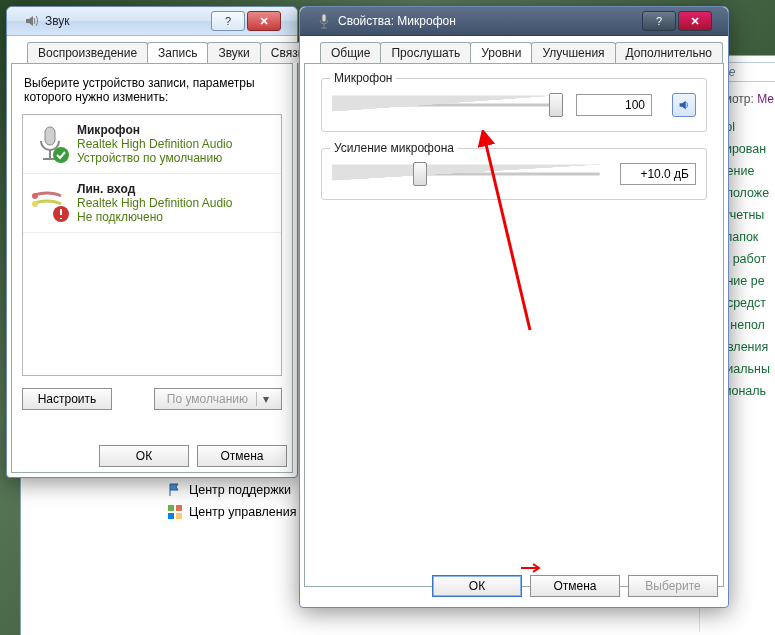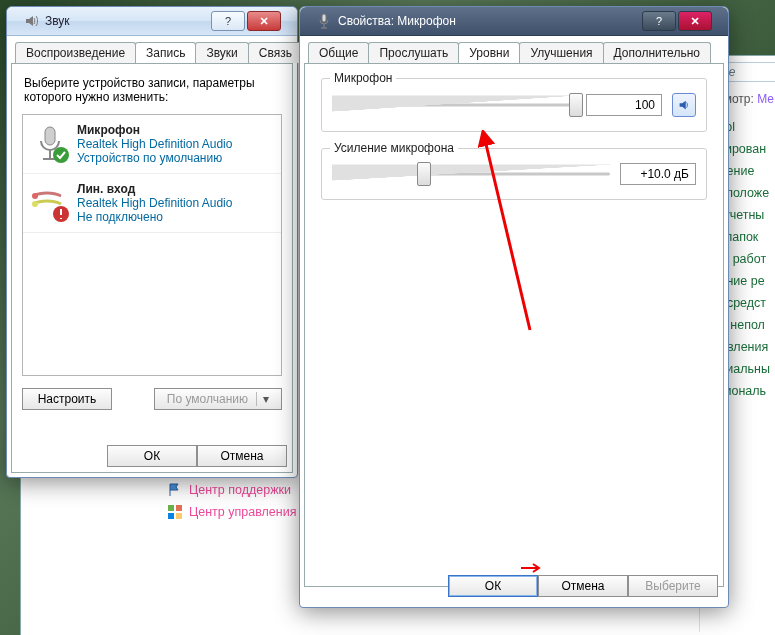--- a/index.html
+++ b/index.html
@@ -8,62 +8,62 @@
 
   
   .win{position:absolute;background:#fff;border:1px solid #6b8bb5;border-radius:6px 6px 4px 4px;box-shadow:0 4px 24px rgba(0,0,0,.45)}
   .titlebar{height:28px;background:linear-gradient(#e8f1fb,#d6e6f7 48%,#c4d8ef 52%,#d6e6f7);border-bottom:1px solid #9fb9d9;border-radius:6px 6px 0 0;display:flex;align-items:center;padding:0 16px;color:#223}
   .titlebar .ticon{width:16px;height:16px;margin-right:6px}
   .titlebar .title{flex:1;font-size:12px}
   .winbtn{width:32px;height:18px;margin-left:2px;border:1px solid #7a93b5;border-radius:3px;background:linear-gradient(#f6fbff,#dbe8f6);display:flex;align-items:center;justify-content:center;font-size:11px;color:#334}
   .winbtn.close{background:linear-gradient(#e98a8a,#c93b3b);border-color:#8a2a2a;color:#fff;font-weight:bold}
   .winbtn.dark{background:linear-gradient(#6a7b8c,#3c4b5c);border-color:#2c3b4c;color:#fff}
 
-  .tabs{display:flex;gap:0;margin-top:6px;margin-left:8px}
+  .tabs{display:flex;gap:0;margin-top:6px;margin-left:20px}
   .tab{padding:3px 10px;border:1px solid #9aa;background:#f4f4f4;border-bottom:none;border-top-left-radius:3px;border-top-right-radius:3px;font-size:12px;color:#222;cursor:default}
   .tab+.tab{margin-left:-1px}
   .tab.active{background:#fff;position:relative;z-index:2}
   .tabpage{border:1px solid #9aa;margin:0 4px 8px;background:#fff;position:relative}
 
   
   .sound .tabpage{height:388px;padding:10px}
   .desc{margin:2px 2px 10px}
   .devlist{border:1px solid #b5b5b5;height:260px;overflow:auto;background:#fff}
   .dev{display:flex;padding:8px 6px;border-bottom:1px solid #eee}
   .dev.selected{background:#fff}
   .dev .dicon{width:42px;height:42px;position:relative;margin-right:6px}
   .dev .dtxt{display:flex;flex-direction:column}
   .dev .dtxt .dn{font-weight:600;color:#222}
-  .dev .dtxt .dm,.dev .dtxt .ds{color:#0369a1}
+  .dev .dtxt .dm,.dev .dtxt .ds{color:#4d7c0f}
   .btnrow{display:flex;justify-content:space-between;margin-top:12px}
   .vbtn{min-width:90px;padding:3px 12px;border:1px solid #8f8f8f;border-radius:0;background:linear-gradient(#fdfdfd,#e7e7e7);font-size:12px}
   .vbtn.disabled{color:#9a9a9a}
   .dropbtn{display:flex;align-items:flex-start}
   .dropbtn .caret{margin-left:8px;border-left:1px solid #bbb;padding-left:6px;color:#555}
 
   
   .props{left:299px;top:6px;width:428px;height:600px;z-index:50}
   .props .tabpage{height:494px;padding:14px 16px}
   .group{border:1px solid #d0d0d0;border-radius:3px;padding:14px 10px 14px;position:relative;margin-bottom:16px}
   .group .glegend{position:absolute;top:-8px;left:8px;background:#fff;padding:0 4px;color:#222}
-  .sliderrow{display:flex;align-items:center;gap:10px}
+  .sliderrow{display:flex;align-items:center;gap:20px}
   .slider{flex:1;height:22px;position:relative}
   .track{position:absolute;left:0;right:0;top:50%;height:3px;background:#c8c8c8;transform:translateY(-50%);border-radius:2px}
   .track:before{content:"";position:absolute;left:0;right:0;top:-8px;height:16px;background:linear-gradient(to top left,transparent 49%,#e0e0e0 50%) left/100% 100% no-repeat}
   .thumb{position:absolute;top:50%;width:12px;height:22px;transform:translate(-50%,-50%);background:linear-gradient(#fbfbfb,#dcdcdc);border:1px solid #8a8a8a;border-radius:2px}
   .valuebox{width:62px;border:1px solid #9a9a9a;padding:3px 6px;text-align:right;background:#fff}
   .spk{width:22px;height:22px;border:1px solid #6a8bd6;border-radius:3px;background:linear-gradient(#eef4fd,#d5e5fa);display:flex;align-items:center;justify-content:center}
-  .footerbtns{position:absolute;right:10px;bottom:10px;display:flex;gap:0}
+  .footerbtns{position:absolute;right:10px;bottom:10px;display:flex;gap:8px}
 
   
   .explorer{position:absolute;left:20px;top:55px;width:755px;height:580px;background:#fff;border:1px solid #8aa;z-index:0}
   .explorer .search{position:absolute;right:-0px;top:6px;width:110px}
   .searchbox{border:1px solid #bcd;background:#fff;padding:2px 4px;font-style:italic;color:#6a7a8a}
   .catcol{position:absolute;left:146px;top:50px}
-  .catcol a{display:flex;align-items:center;color:#ec4899;text-decoration:none;margin:6px 0;font-size:12.5px}
+  .catcol a{display:flex;align-items:center;color:#000000;text-decoration:none;margin:6px 0;font-size:12.5px}
   .catcol a svg,.linklist a svg{margin-right:6px}
   .menucol{position:absolute;right:-0px;top:50px;width:76px;border-left:1px solid #e0e0e0;height:520px;padding-top:6px}
   .menucol a{display:block;color:#1a6d3a;text-decoration:none;margin:8px 6px;font-size:12.5px;white-space:nowrap;overflow:hidden}
 
   .sound{left:6px;top:6px;width:290px;height:470px;z-index:30}
   .sound .footerbtns{right:10px;bottom:10px}
 
   .arrow{position:absolute;pointer-events:none;z-index:60}
 
   svg{display:block}
@@ -72,21 +72,21 @@
 <body>
 
 <div class="desktop">
 
   <div class="explorer">
     <div class="search">
       <div class="searchbox">оиск в пане</div>
     </div>
     <div style="position:absolute;right:2px;top:36px;color:#555">
       <span>мотр:</span>
-      <span style="color:#8b5cf6">Ме</span>
+      <span style="color:#701a75">Ме</span>
     </div>
     <div class="catcol" id="catcol" style="top: 420px;">
         <a href="#">
           <span>
             <svg width="16" height="16" viewBox="0 0 16 16">
               <path d="M3 2v12M3 2h8l-2 3 2 3H3" fill="#4a90d9" stroke="#2a60a0"></path>
             </svg>
           </span>
           <span>Центр поддержки</span>
         </a>

